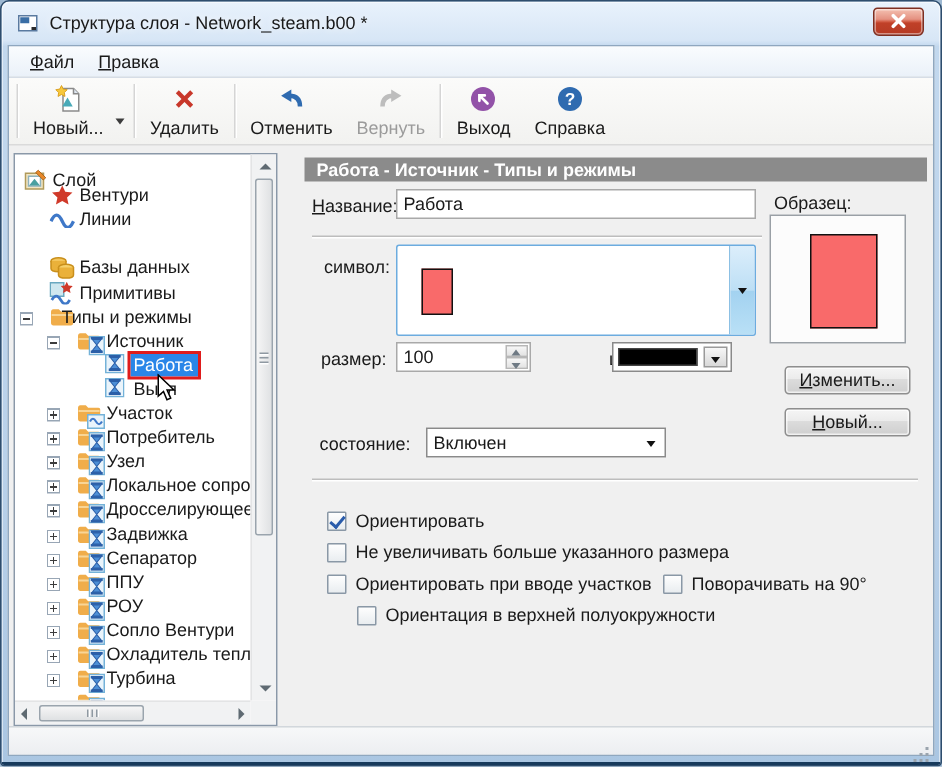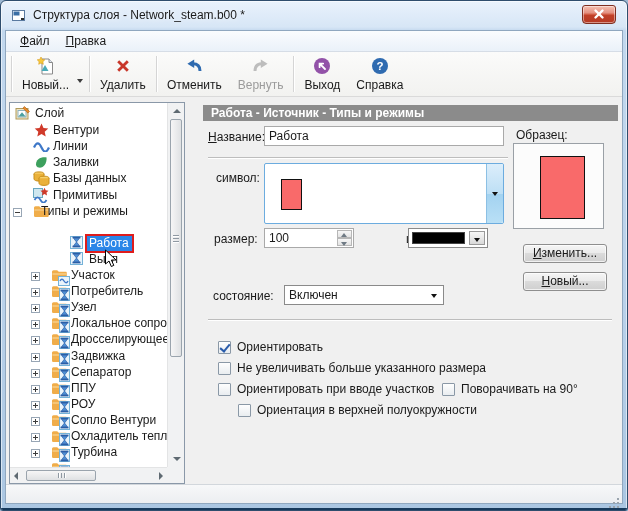--- a/index.html
+++ b/index.html
@@ -184,21 +184,21 @@
             </svg>
           </span>
           <span class="tb-label">Справка</span>
         </div>
       </div>
 
     <div class="content">
 
       <div class="tree">
         <div class="trows">
-            <div class="trow" style="top: 2px;">
+            <div class="trow" style="top: 9px; text-align: right;">
               <span class="ticon" style="left:4px"><svg width="16" height="16">
                   <rect x="1" y="3.5" width="12" height="10.5" fill="#f3e6c3" stroke="#b09a5a"></rect>
                   <rect x="3" y="5.5" width="8" height="6.5" fill="#ffffff" stroke="#8fb2bd"></rect>
                   <path d="M3.4 11.6 L7 7.2 L10.6 11.6 Z" fill="#4aa0a0"></path>
                   <path d="M9.5 1.5 L14.5 6.5 L12.8 8 L7.8 3 Z" fill="#e8892a" stroke="#a85f15" stroke-width="0.6"></path>
                 </svg></span>
               <span class="tlabel" style="left:22px">Слой</span>
             </div>
             <div class="trow" style="top: 19.1px;">
               <span class="ticon" style="left:22px">
@@ -208,28 +208,20 @@
               </span>
               <span class="tlabel" style="left:40px">Вентури</span>
             </div>
             <div class="trow" style="top: 35.2px;">
               <span class="ticon" style="left:22px">
                 <svg width="17" height="11" style="position:absolute;left:0;top:3px">
                   <path d="M1 6.5 C3.5 1 6 1 8.5 6.5 C11 12 13.5 12 16 6.5" fill="none" stroke="#3f78c8" stroke-width="2.2"></path>
                 </svg>
               </span>
               <span class="tlabel" style="left:40px">Линии</span>
-            </div>
-            <div class="trow" style="top: 51.3px;">
-              <span class="ticon" style="left:22px">
-                <svg width="15" height="15" style="position:absolute;left:1px;top:1px">
-                  <path d="M2 9.5 C2 4.5 6 1.8 12.6 2.4 C13 8.6 9.4 13.2 4.8 12.6 C3.1 12.3 2 11.1 2 9.5 Z" fill="#3da05e"></path>
-                </svg>
-              </span>
-              <span class="tlabel" style="left:40px">Заливки</span>
             </div>
             <div class="trow" style="top: 67.4px;">
               <span class="ticon" style="left:22px"><svg width="17" height="16">
                   <ellipse cx="6" cy="4" rx="5" ry="2.1" fill="#f4c65c" stroke="#c98f1b"></ellipse>
                   <path d="M1 4 V9 C1 10.2 3.2 11.1 6 11.1 C8.8 11.1 11 10.2 11 9 V4" fill="#eab13a" stroke="#c98f1b"></path>
                   <ellipse cx="11" cy="8.3" rx="5" ry="2.1" fill="#f6d06a" stroke="#c98f1b"></ellipse>
                   <path d="M6 8.3 V13.3 C6 14.5 8.2 15.4 11 15.4 C13.8 15.4 16 14.5 16 13.3 V8.3" fill="#eab13a" stroke="#c98f1b"></path>
                 </svg></span>
               <span class="tlabel" style="left:40px">Базы данных</span>
             </div>
@@ -246,20 +238,42 @@
                   <rect x="0.5" y="0.5" width="8" height="8" fill="#fff" stroke="#98a6b5"></rect>
                   <line x1="2" y1="4.5" x2="7" y2="4.5" stroke="#3c3c3c"></line>
                 </svg></span>
               <span class="ticon" style="left:22px">
                 <svg width="17" height="14" style="position:absolute;left:0;top:1px">
                   <path d="M1 4 C1 3 1.6 2.2 2.5 2.2 H6.2 L7.8 3.8 H14.6 C15.4 3.8 15.8 4.3 15.8 5 V11.4 C15.8 12.3 15.1 13 14.2 13 H2.6 C1.7 13 1 12.3 1 11.4 Z" fill="#f0ad4a" stroke="#c others68a30" stroke-width="1"></path>
                   <path d="M1.4 5.4 H15.4 V6.6 H1.4 Z" fill="#f8d596"></path>
                 </svg>
               </span>
               <span class="tlabel" style="left:28px">Типы и режимы</span>
+            </div>
+            <div class="trow" style="top: 115.7px;">
+              <span class="texp" style="left:20px"><svg width="9" height="9" shape-rendering="crispEdges">
+                  <rect x="0.5" y="0.5" width="8" height="8" fill="#fff" stroke="#98a6b5"></rect>
+                  <line x1="2" y1="4.5" x2="7" y2="4.5" stroke="#3c3c3c"></line>
+                </svg></span>
+              <span class="ticon" style="left:40px">
+                <svg width="17" height="14" style="position:absolute;left:0;top:1px">
+                  <path d="M1 4 C1 3 1.6 2.2 2.5 2.2 H6.2 L7.8 3.8 H14.6 C15.4 3.8 15.8 4.3 15.8 5 V11.4 C15.8 12.3 15.1 13 14.2 13 H2.6 C1.7 13 1 12.3 1 11.4 Z" fill="#f0ad4a" stroke="#c others68a30" stroke-width="1"></path>
+                  <path d="M1.4 5.4 H15.4 V6.6 H1.4 Z" fill="#f8d596"></path>
+                </svg>
+                <span class="badge" style="width:11px;height:13px"><svg width="11" height="13">
+                    <rect x="0.5" y="0.5" width="10" height="12" fill="#eaf4fb" stroke="#74b2d8"></rect>
+                  </svg><span style="position:absolute;left:-1px;top:0.5px">
+                    <svg width="9" height="12" style="position:absolute;left:2px;top:0">
+                      <rect x="0.5" y="0.6" width="8" height="1.7" fill="#2b5fa8"></rect>
+                      <rect x="0.5" y="9.7" width="8" height="1.7" fill="#2b5fa8"></rect>
+                      <path d="M1.6 2.3 H7.4 L4.5 6 L7.4 9.7 H1.6 L4.5 6 Z" fill="#4d8fd6" stroke="#2b5fa8" stroke-width="0.7"></path>
+                    </svg>
+                  </span></span>
+              </span>
+              <span class="tlabel" style="left:58px">Источник</span>
             </div>
             <div class="trow selected" style="top: 131.8px;">
               <span class="ticon" style="left:58px">
                 <svg width="13" height="13" style="position:absolute;left:1px;top:1px">
                   <rect x="0.5" y="0.5" width="12" height="12" fill="#eaf4fb" stroke="#74b2d8"></rect>
                 </svg>
                 <span style="position:absolute;left:1px;top:1px;width:13px;height:13px">
                   <svg width="9" height="12" style="position:absolute;left:2px;top:0.5px">
                     <rect x="0.5" y="0.6" width="8" height="1.7" fill="#2b5fa8"></rect>
                     <rect x="0.5" y="9.7" width="8" height="1.7" fill="#2b5fa8"></rect>

